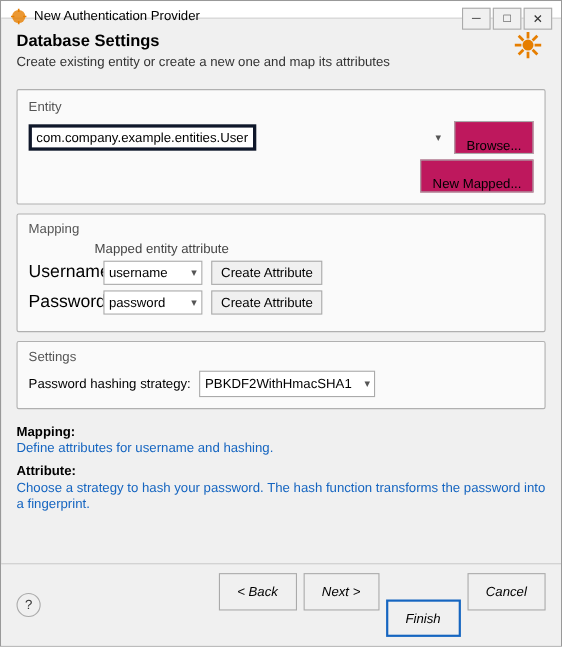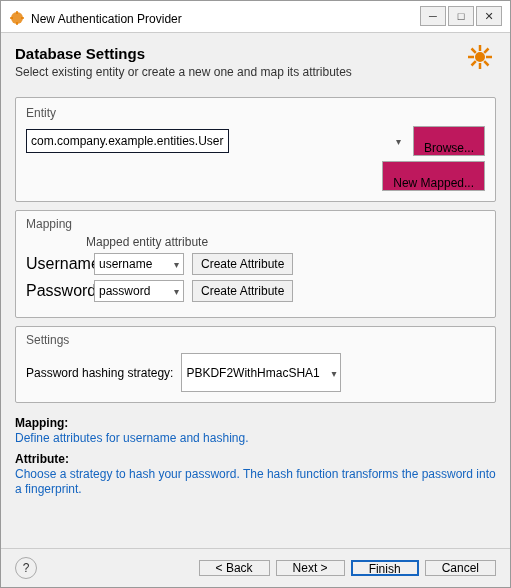--- a/index.html
+++ b/index.html
@@ -17,23 +17,23 @@
       background: #f0f0f0;
       border: 1px solid #999;
       display: flex;
       flex-direction: column;
     }
     .title-bar {
       background: #fff;
       border-bottom: 1px solid #ccc;
       padding: 6px 8px;
       display: flex;
-      align-items: flex-end;
+      align-items: flex-start;
       gap: 6px;
-      height: 32px;
+      height: 16px;
     }
     .title-bar-icon {
       width: 16px;
       height: 16px;
     }
     .title-bar-text {
       flex: 1;
       font-size: 12px;
       color: #000;
     }
@@ -90,21 +90,21 @@
     }
     .entity-input-row {
       display: flex;
       gap: 6px;
       align-items: center;
       width: 100%;
     }
     .entity-select {
       flex: 1;
       height: 24px;
-      border: 1px solid #0f172a;
+      border: 3px solid #0f172a;
       background: #fff;
       font-size: 12px;
       padding: 2px 4px;
       appearance: none;
       -webkit-appearance: none;
     }
     .select-wrapper {
       flex: 1;
       position: relative;
     }
@@ -220,21 +220,21 @@
       content: '▾';
       position: absolute;
       right: 5px;
       top: 50%;
       transform: translateY(-50%);
       pointer-events: none;
       font-size: 10px;
       color: #555;
     }
     .settings-select {
-      height: 39px;
+      height: 24px;
       width: 160px;
       border: 1px solid #aaa;
       background: #fff;
       font-size: 12px;
       padding: 1px 20px 1px 4px;
       appearance: none;
       -webkit-appearance: none;
     }
     .info-section {
       flex: 1;
@@ -272,32 +272,34 @@
       cursor: pointer;
       color: #333;
       background: #f0f0f0;
     }
     .footer-spacer { flex: 1; }
     .footer-btns {
       display: flex;
       gap: 6px;
     }
     .btn-footer {
-      height: 16px;
+      height: 34px;
       padding: 0 16px;
       border: 1px solid #aaa;
       background: #f0f0f0;
       font-size: 12px;
       cursor: pointer;
       color: #000;
+      font-style: italic;
     }
     .btn-finish {
       border: 2px solid #1565c0;
       background: #f0f0f0;
       font-weight: normal;
+      margin-top: 24px;
     }
     
     .sunburst {
       width: 48px;
       height: 44px;
     }
   </style>
 </head>
 <body>
 
@@ -317,21 +319,21 @@
       <button class="title-bar-btn">□</button>
       <button class="title-bar-btn">✕</button>
     </div>
   </div>
 
   <div class="content">
 
     <div class="header">
       <div class="header-text">
         <div class="page-title">Database Settings</div>
-        <div class="page-subtitle">Select existing entity or create a new one and map its attributes</div>
+        <div class="page-subtitle">Create existing entity or create a new one and map its attributes</div>
       </div>
       <svg class="sunburst" viewBox="0 0 48 44">
 
         <g transform="translate(32,12)">
           <line x1="0" y1="-12" x2="0" y2="-6" stroke="#e67e00" stroke-width="2.5"></line>
           <line x1="8.5" y1="-8.5" x2="4.2" y2="-4.2" stroke="#e67e00" stroke-width="2.5"></line>
           <line x1="12" y1="0" x2="6" y2="0" stroke="#e67e00" stroke-width="2.5"></line>
           <line x1="8.5" y1="8.5" x2="4.2" y2="4.2" stroke="#e67e00" stroke-width="2.5"></line>
           <line x1="0" y1="12" x2="0" y2="6" stroke="#e67e00" stroke-width="2.5"></line>
           <line x1="-8.5" y1="8.5" x2="-4.2" y2="4.2" stroke="#e67e00" stroke-width="2.5"></line>

